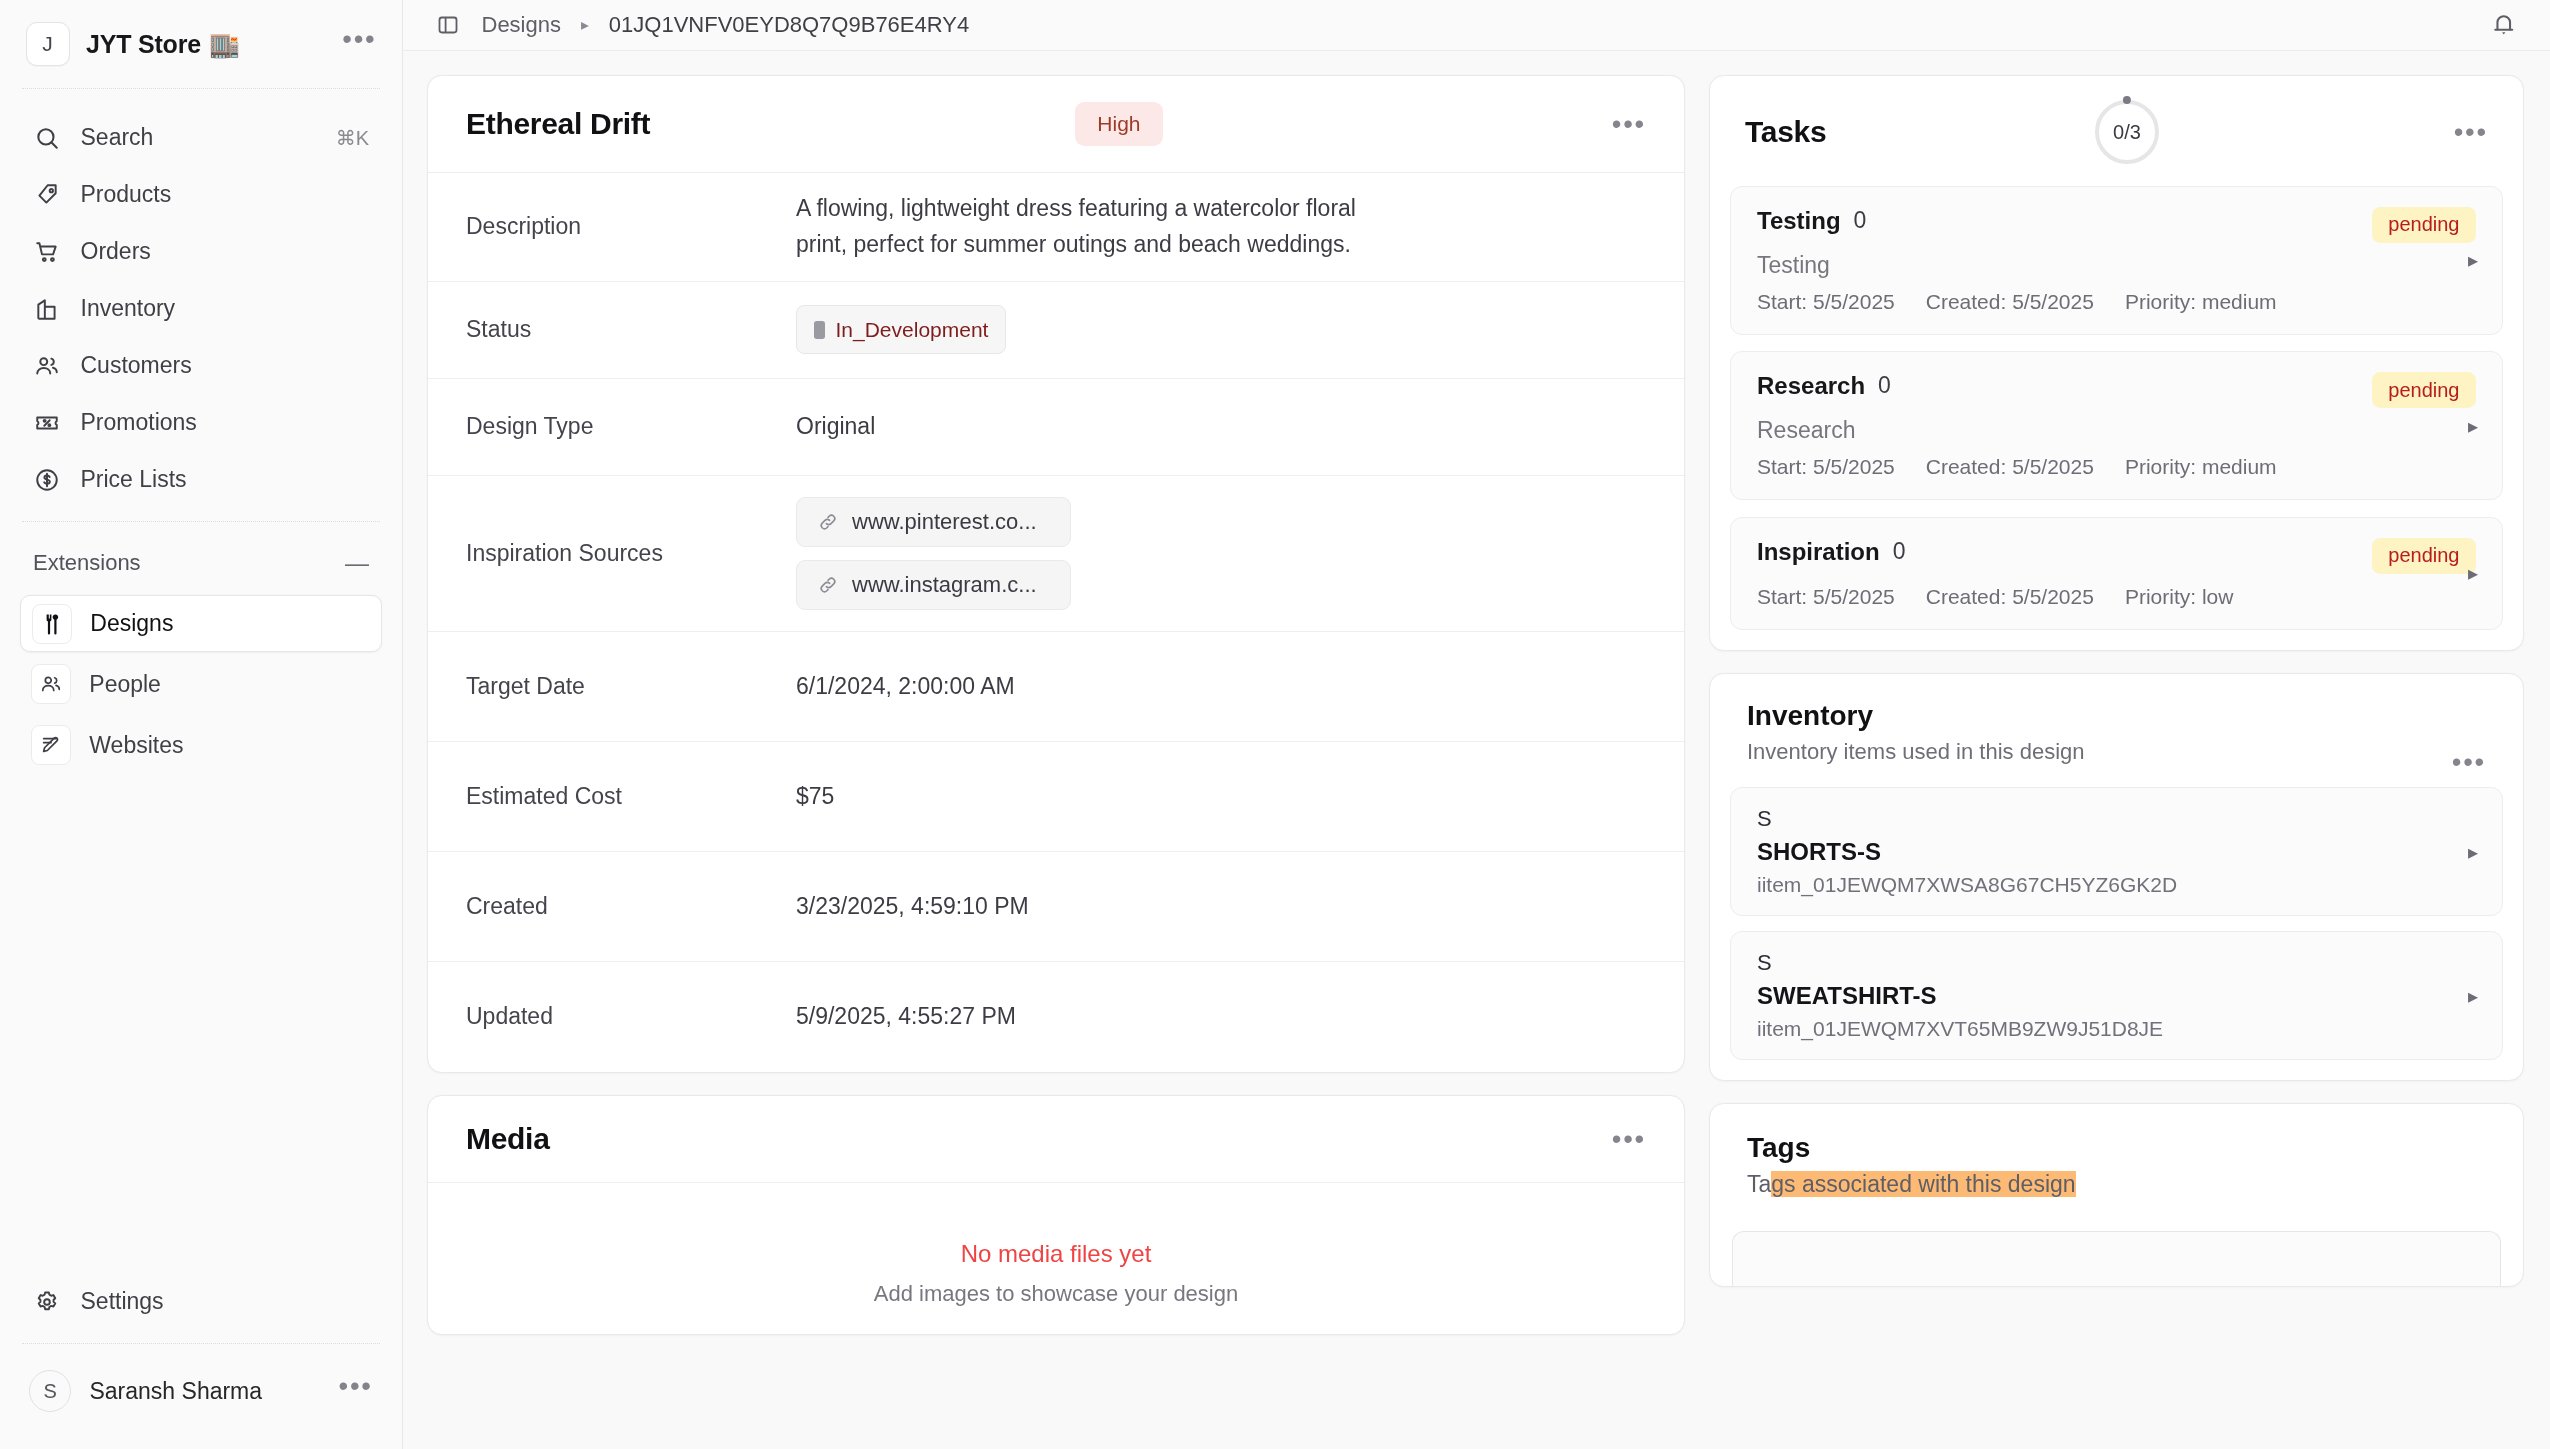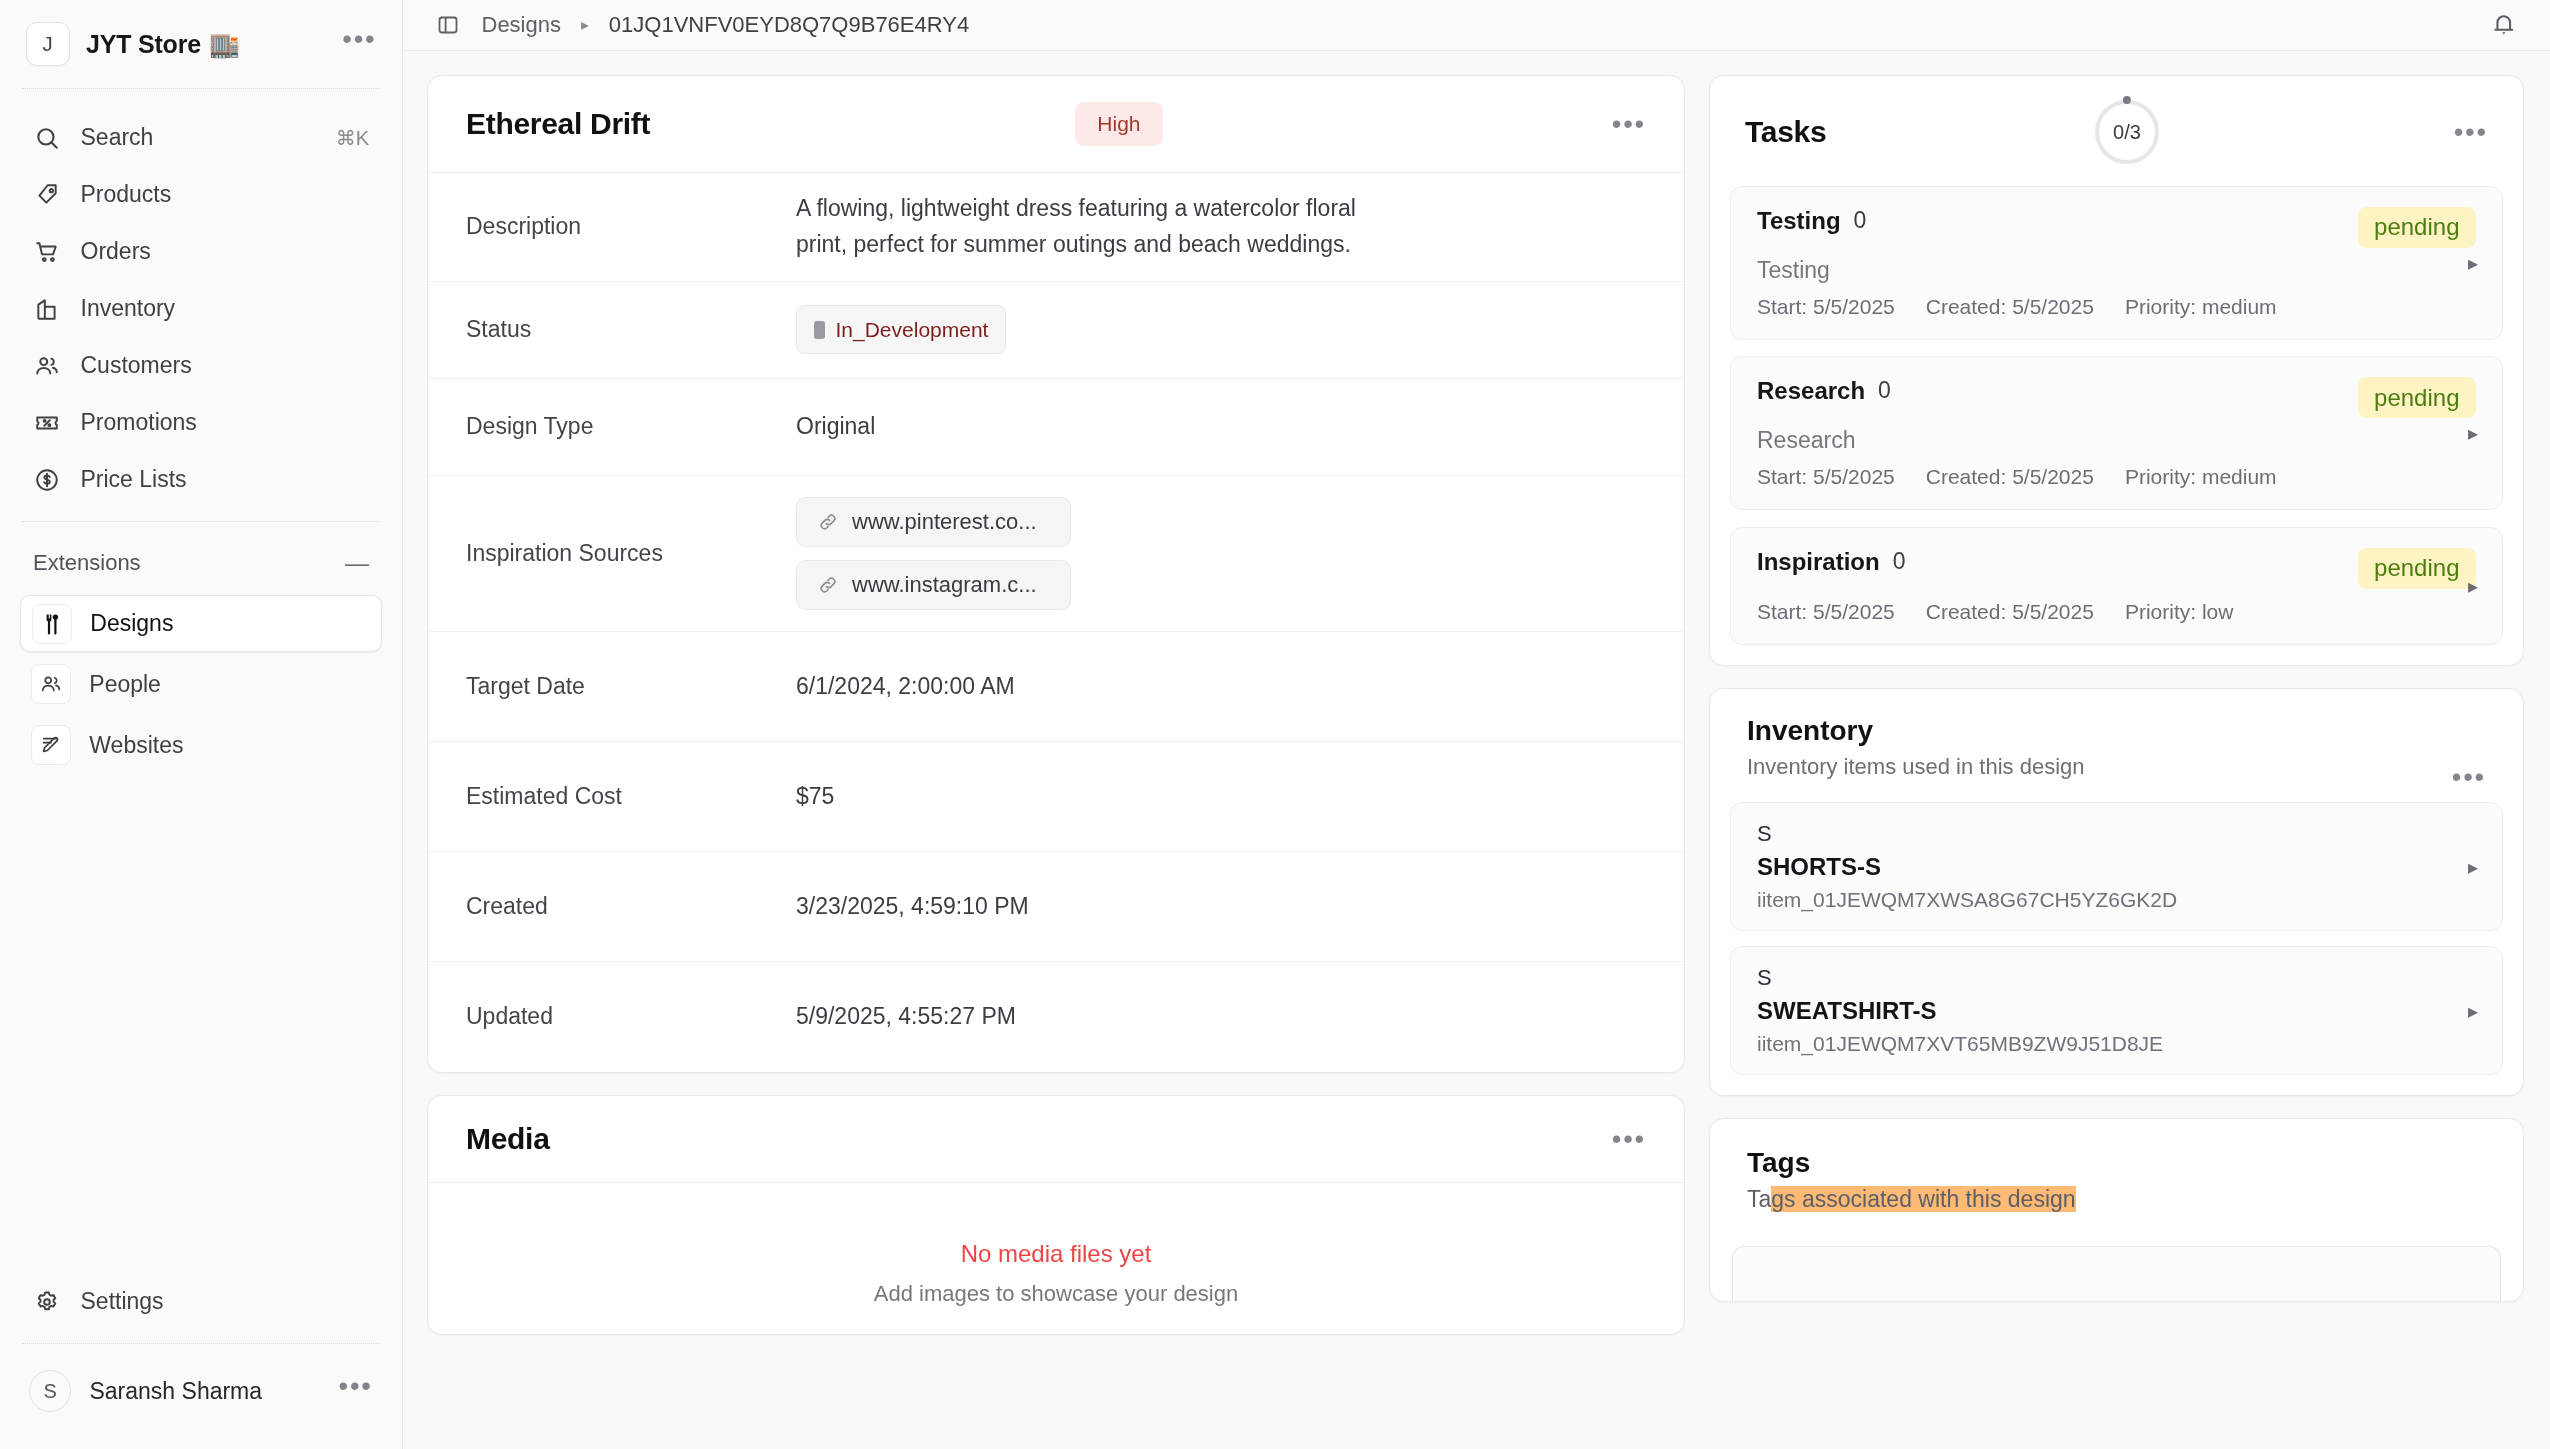--- a/index.html
+++ b/index.html
@@ -172,22 +172,22 @@
   }
   .tasks-body { padding: 16.5px 20px 20px; display: flex; flex-direction: column; gap: 16.5px; }
   .task-card {
     background: #fbfbfc; border: 0.9px solid #ededef; border-radius: 12px;
     padding: 20px 26px; position: relative; cursor: pointer;
   }
   .task-top { display: flex; align-items: flex-start; }
   .task-name { font-size: 24px; font-weight: 700; color: #17171a; }
   .task-count { font-size: 23px; color: #3c3c44; margin-left: 13px; font-weight: 400;}
   .badge-pending {
-    margin-left: auto; background: #fdf3c3; color: #4d7c0f;
-    font-size: 24px; padding: 6.4px 16.5px; border-radius: 8.2px;
+    margin-left: auto; background: #fdf3c3; color: #b91c1c;
+    font-size: 20px; padding: 6.4px 16.5px; border-radius: 8.2px;
   }
   .task-desc { font-size: 23px; color: #76767e; margin-top: 9.2px; }
   .task-meta { font-size: 21px; color: #6d6d76; margin-top: 11px; display: flex; gap: 31px; }
   .task-arrow {
     position: absolute; right: 24px; top: 50%; transform: translateY(-50%);
     color: #6c6c76; font-size: 20px;
   }
 
   
   .inv-head { display: flex; align-items: flex-start; padding: 26px 37px 22px; }

